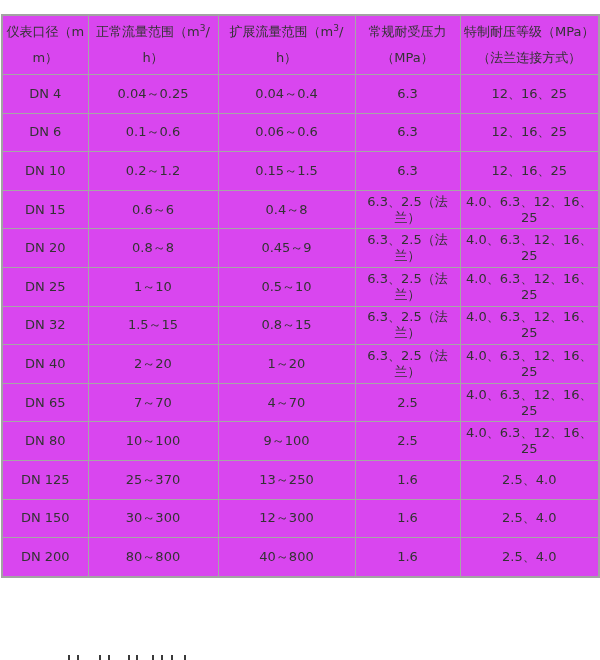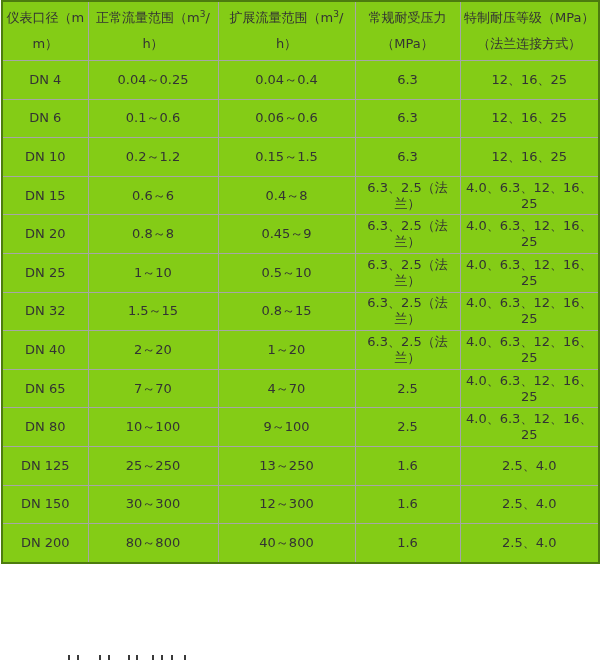--- a/index.html
+++ b/index.html
@@ -13,26 +13,26 @@
   }
   .page {
     position: relative;
     width: 600px;
     height: 660px;
     background: #ffffff;
   }
   table.spec-table {
     position: absolute;
     left: 1px;
-    top: 0;
+    top: 14px;
     width: 597px;
     border-collapse: collapse;
     table-layout: fixed;
-    border: 2px solid #4d7c0f;
-    background: #84cc16;
+    border: 2px solid #a3a3a3;
+    background: #d946ef;
   }
   table.spec-table th,
   table.spec-table td {
     border: 1px solid #a6a6a6;
     text-align: center;
     vertical-align: middle;
     font-size: 13px;
     color: #333333;
     font-weight: normal;
     padding: 0 3px;
@@ -167,21 +167,21 @@
         </tr>
         <tr>
           <td>DN 80</td>
           <td>10～100</td>
           <td>9～100</td>
           <td>2.5</td>
           <td>4.0、6.3、12、16、25</td>
         </tr>
         <tr>
           <td>DN 125</td>
-          <td>25～250</td>
+          <td>25～370</td>
           <td>13～250</td>
           <td>1.6</td>
           <td>2.5、4.0</td>
         </tr>
         <tr>
           <td>DN 150</td>
           <td>30～300</td>
           <td>12～300</td>
           <td>1.6</td>
           <td>2.5、4.0</td>

